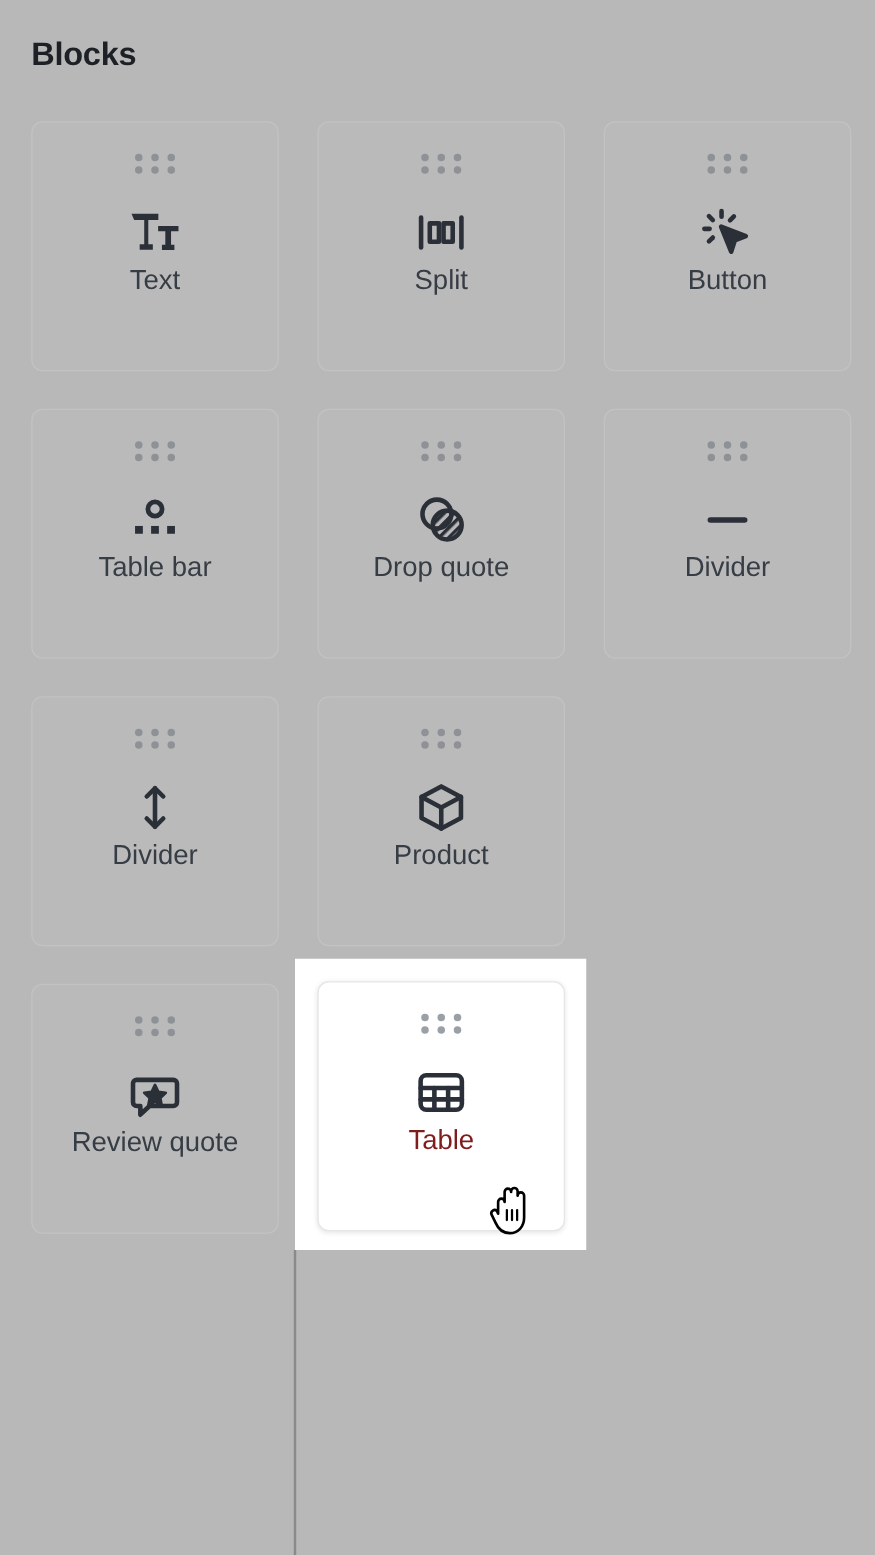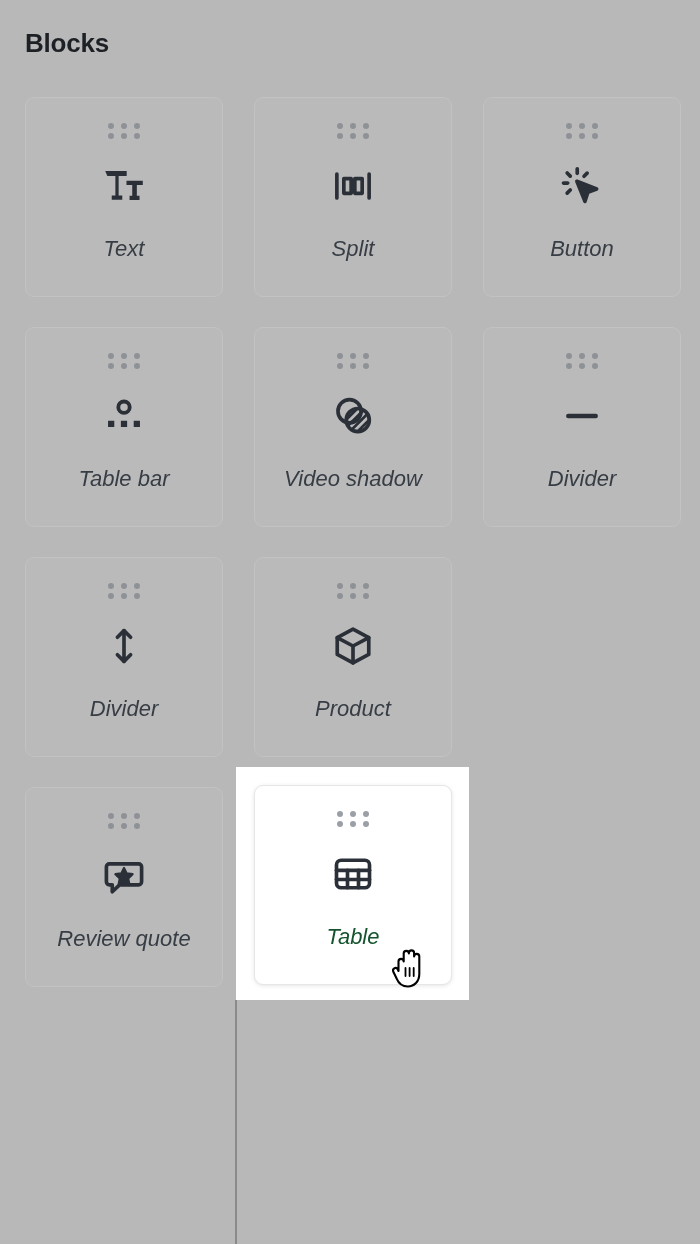--- a/index.html
+++ b/index.html
@@ -54,25 +54,24 @@
     background:#8e9196;
     justify-self:center;align-self:center;
   }
   .icon-wrap{
     margin-top:20px;
     height:54px;
     display:flex;align-items:center;justify-content:center;
   }
   .icon-wrap svg{display:block;}
   .card-label{
-    margin-top:25px;
+    margin-top:0;
     font-size:22px;
     color:#373d45;
     line-height:1;
-    font-style:italic;
   }
 
   
   #highlight-backdrop{
     position:absolute;
     left:236px; top:767px;
     width:233px; height:233px;
     background:#ffffff;
     z-index:5;
   }
@@ -82,21 +81,21 @@
     width:198px; height:200px;
     box-sizing:border-box;
     background:#ffffff;
     border:1px solid #e6e6e6;
     border-radius:9px;
     box-shadow:0 1px 4px rgba(0,0,0,0.10);
     display:flex;flex-direction:column;align-items:center;
     z-index:6;
   }
   #highlight-card .drag-dots i{background:#9aa0a6;}
-  #highlight-card .card-label{color:#14532d;}
+  #highlight-card .card-label{color:#7f1d1d;}
   #drop-line{
     position:absolute;
     left:235px; top:1000px;
     width:2px; height:244px;
     background:#8a8a8a;
     z-index:4;
   }
   #grab-cursor{
     position:absolute;
     left:389px; top:944px;
@@ -199,21 +198,21 @@
         <svg width="44" height="44" viewBox="0 0 24 24">
       <defs>
         <pattern id="hatch" width="3" height="3" patternUnits="userSpaceOnUse" patternTransform="rotate(45)">
           <rect width="1.5" height="3" fill="#2b3038"></rect>
         </pattern>
       </defs>
       <circle cx="14.6" cy="14.2" r="6.3" fill="url(#hatch)" stroke="#2b3038" stroke-width="2"></circle>
       <circle cx="10.1" cy="9.4" r="6.3" fill="none" stroke="#2b3038" stroke-width="2"></circle>
     </svg>
       </div>
-      <div class="card-label">Video shadow</div>
+      <div class="card-label">Drop quote</div>
     </div>
     <div class="card">
       <div class="drag-dots">
         <i></i>
         <i></i>
         <i></i>
         <i></i>
         <i></i>
         <i></i>
       </div>

